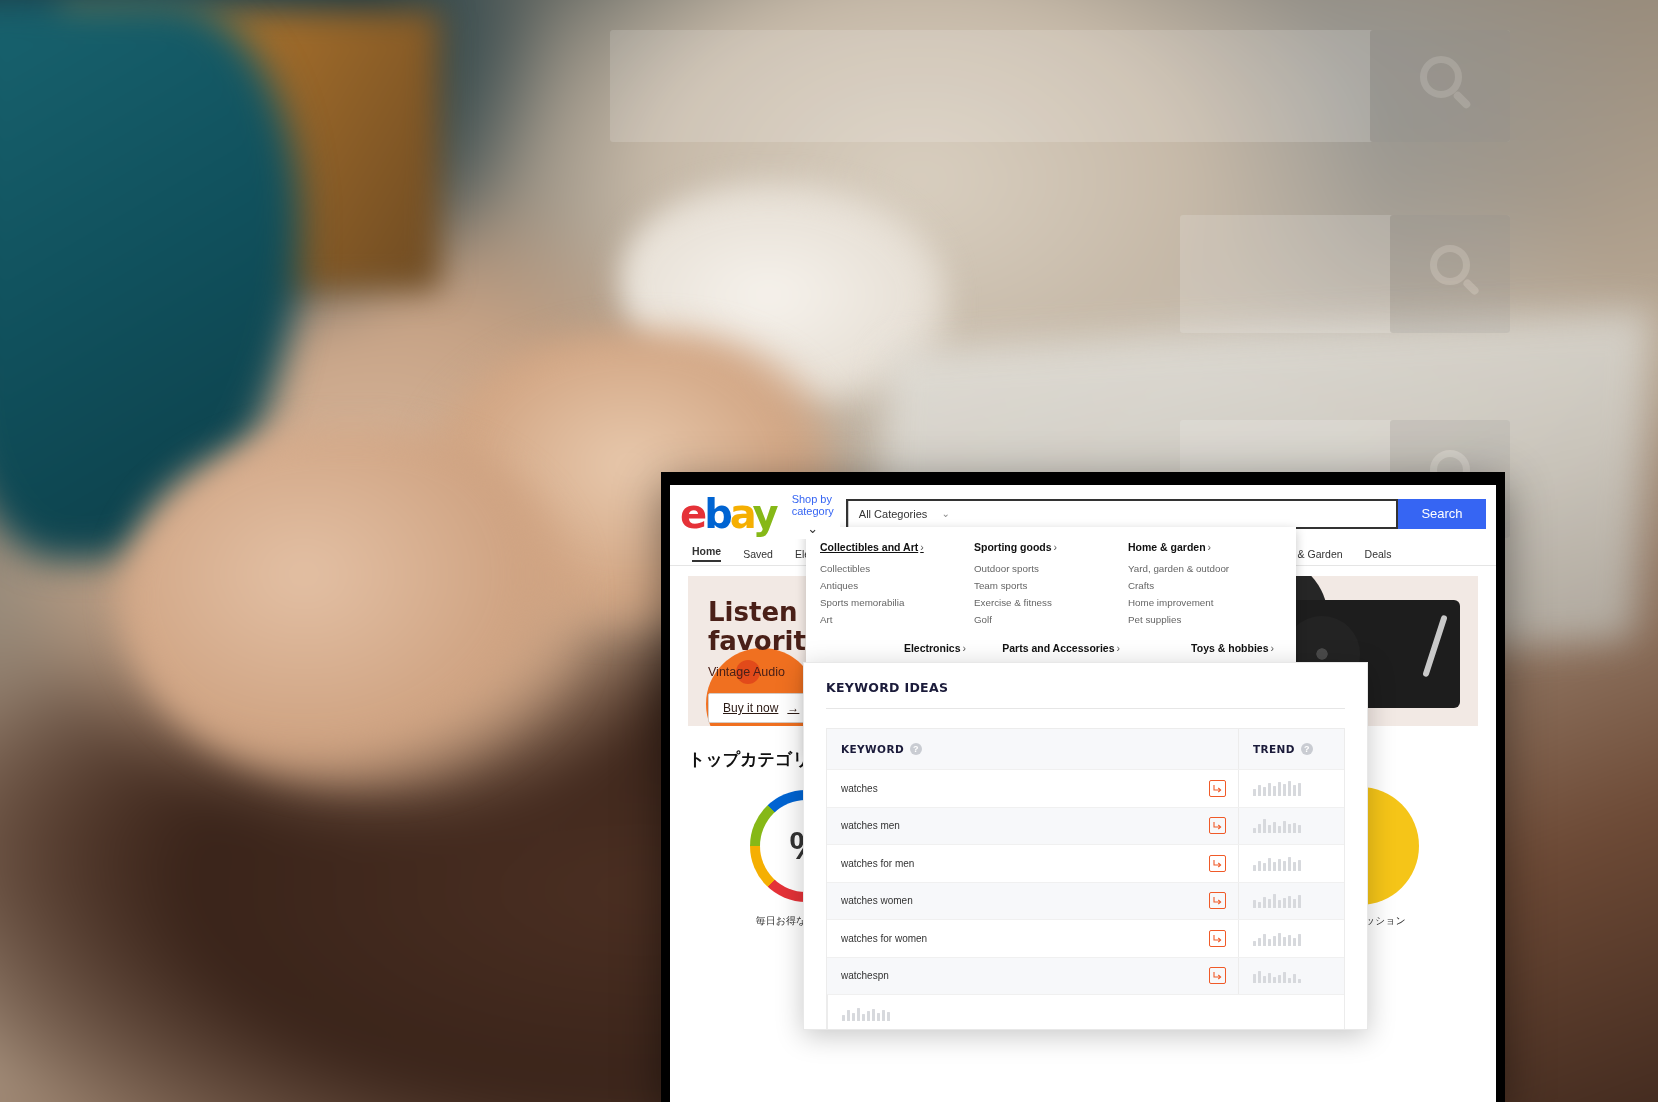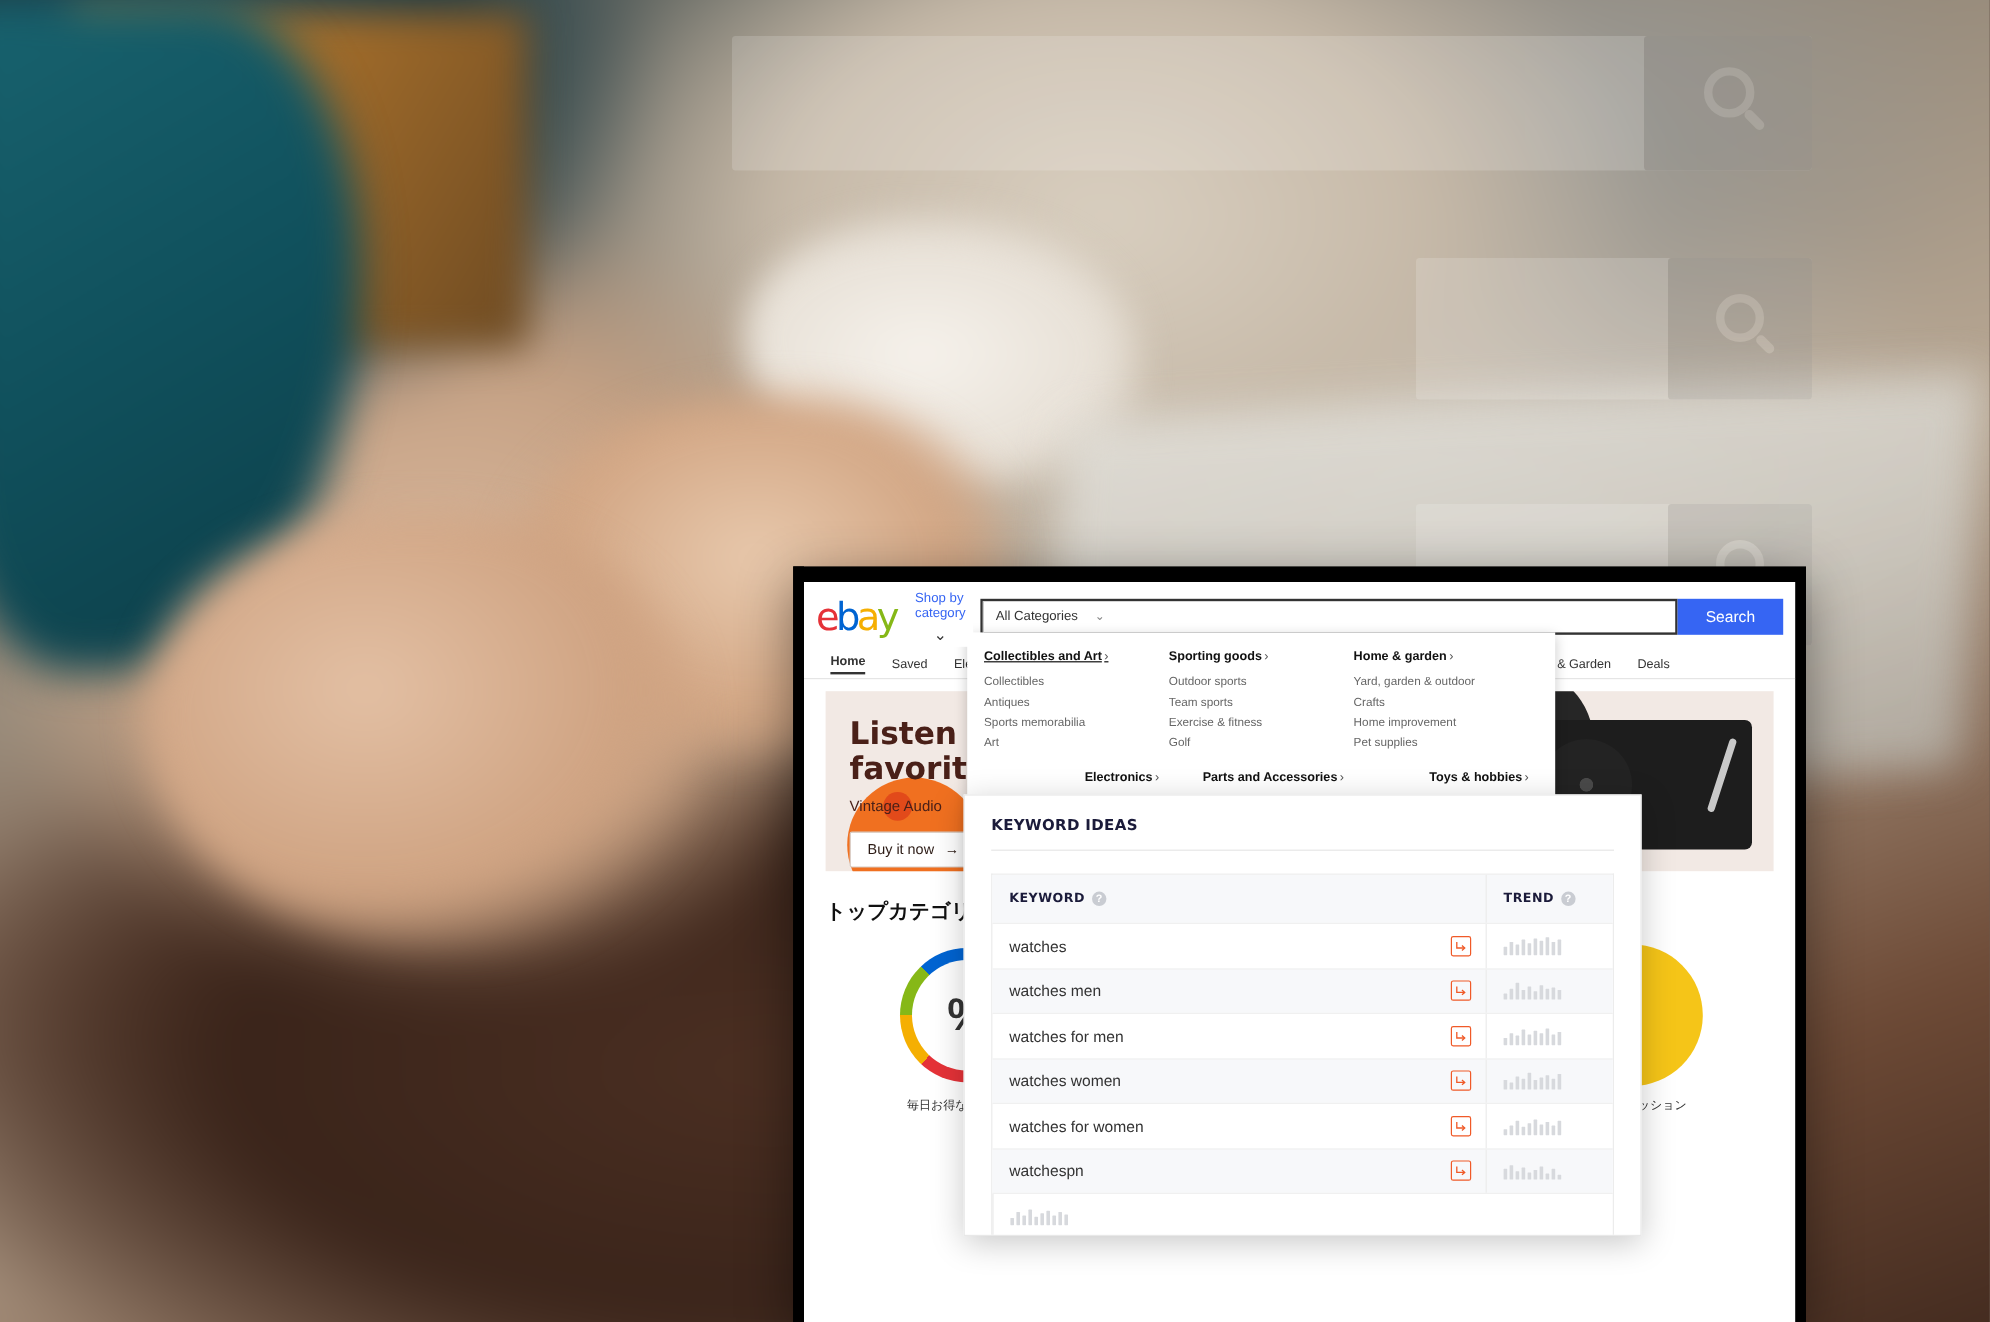--- a/index.html
+++ b/index.html
@@ -82,21 +82,21 @@
     background: #000; padding: 13px 9px 0 9px;
     box-shadow: 0 12px 44px rgba(0,0,0,.45);
   }
   #ebay-page {
     position: relative; width: 826px; height: 617px;
     background: #fff; overflow: hidden;
   }
 
   
   .eb-header { height: 57px; display: flex; align-items: center; padding: 0 10px; gap: 0; }
-  .eb-logo { font-size: 32px; font-weight: 400; letter-spacing: -3px;
+  .eb-logo { font-size: 40px; font-weight: 700; letter-spacing: -3px;
              font-family: "DejaVu Sans", sans-serif; line-height: 1; padding-right: 12px; }
   .eb-logo .e { color: #e53238; } .eb-logo .b { color: #0064d2; }
   .eb-logo .a { color: #f5af02; } .eb-logo .y { color: #86b817; }
   .shop-cat {
     display: flex; align-items: center; gap: 6px; color: #3665f3;
     font-size: 11px; line-height: 12px; padding: 4px 6px 4px 4px; cursor: pointer;
     position: relative; z-index: 40; background: #fff; flex-direction: column;
   }
   .shop-cat .chev { font-size: 13px; color: #333; }
   .search-wrap { flex: 1; display: flex; height: 30px; border: 2px solid #333; margin-left: 6px; }
@@ -135,21 +135,21 @@
 
   
   .hero { position: relative; height: 150px; margin: 10px 18px 0 18px; background: #f2e9e4;
           overflow: hidden; }
   .hero-txt { position: relative; z-index: 3; padding: 22px 0 0 20px; }
   .hero-title { font-size: 26px; font-weight: 700; color: #4a2018; line-height: 1.12;
                 font-family: "DejaVu Sans", sans-serif; }
   .hero-sub { font-size: 12.5px; color: #4a2018; margin-top: 9px; }
   .hero-btn { display: inline-flex; align-items: center; gap: 9px; margin-top: 14px;
               background: #fff; border: 1px solid #d5cbc4; border-radius: 2px;
-              padding: 7px 14px; font-size: 12px; color: #2b1a14; }
+              padding: 7px 14px; font-size: 12px; color: #2b1a14; text-decoration: underline; }
   .hero-art { position: absolute; right: 0; top: 0; width: 330px; height: 100%; z-index: 1; }
   .turntable { position: absolute; right: 18px; top: 24px; width: 190px; height: 108px;
                background: #1d1d1d; border-radius: 6px; }
   .turntable .platter { position: absolute; left: 14px; top: 16px; width: 76px; height: 76px;
                         border-radius: 50%; background: radial-gradient(circle, #4a4a4a 0 10%, #232323 11% 100%); }
   .turntable .arm { position: absolute; right: 22px; top: 14px; width: 6px; height: 64px;
                     background: #c9c9c9; border-radius: 3px; transform: rotate(18deg); }
   .vinyl-big { position: absolute; right: 150px; top: -20px; width: 125px; height: 125px;
                border-radius: 50%; background: #262626; }
   .vinyl-big::after { content: ""; position: absolute; left: 44px; top: 44px; width: 37px; height: 37px;
@@ -201,21 +201,21 @@
   .kw-th.keyword { flex: 1; padding-left: 14px; }
   .kw-th.trend { width: 106px; padding-left: 14px; border-left: 1px solid #ececec;
                  height: 100%; }
   .help-ic { width: 12px; height: 12px; border-radius: 50%; background: #c9ccd2; color: #fff;
              font-size: 9px; line-height: 12px; text-align: center; font-weight: 700;
              font-family: "Liberation Sans", sans-serif; }
   .kw-row { display: flex; height: 37.5px; align-items: center; border-top: 1px solid #f0f0f0; }
   .kw-row.alt { background: #f7f8fa; }
   .kw-cell-kw { flex: 1; display: flex; align-items: center; justify-content: space-between;
                 padding: 0 12px 0 14px; height: 100%; }
-  .kw-text { font-size: 13px; color: #333; text-align: center; }
+  .kw-text { font-size: 10px; color: #333; text-align: center; }
   .kw-go { width: 17px; height: 17px; border: 1px solid #f05a28; border-radius: 2px;
            display: flex; align-items: center; justify-content: center; flex: none; }
   .kw-go svg { display: block; }
   .kw-cell-trend { width: 106px; height: 100%; border-left: 1px solid #ececec;
                    display: flex; align-items: flex-end; padding: 0 0 11px 14px; gap: 2px; }
   .spark { width: 3px; background: #d7d9dd; border-radius: .5px; }
 
   
   .win-edge-l { position: absolute; left: 0; top: 0; width: 9px; height: 100%; background: #000; }
 </style>

